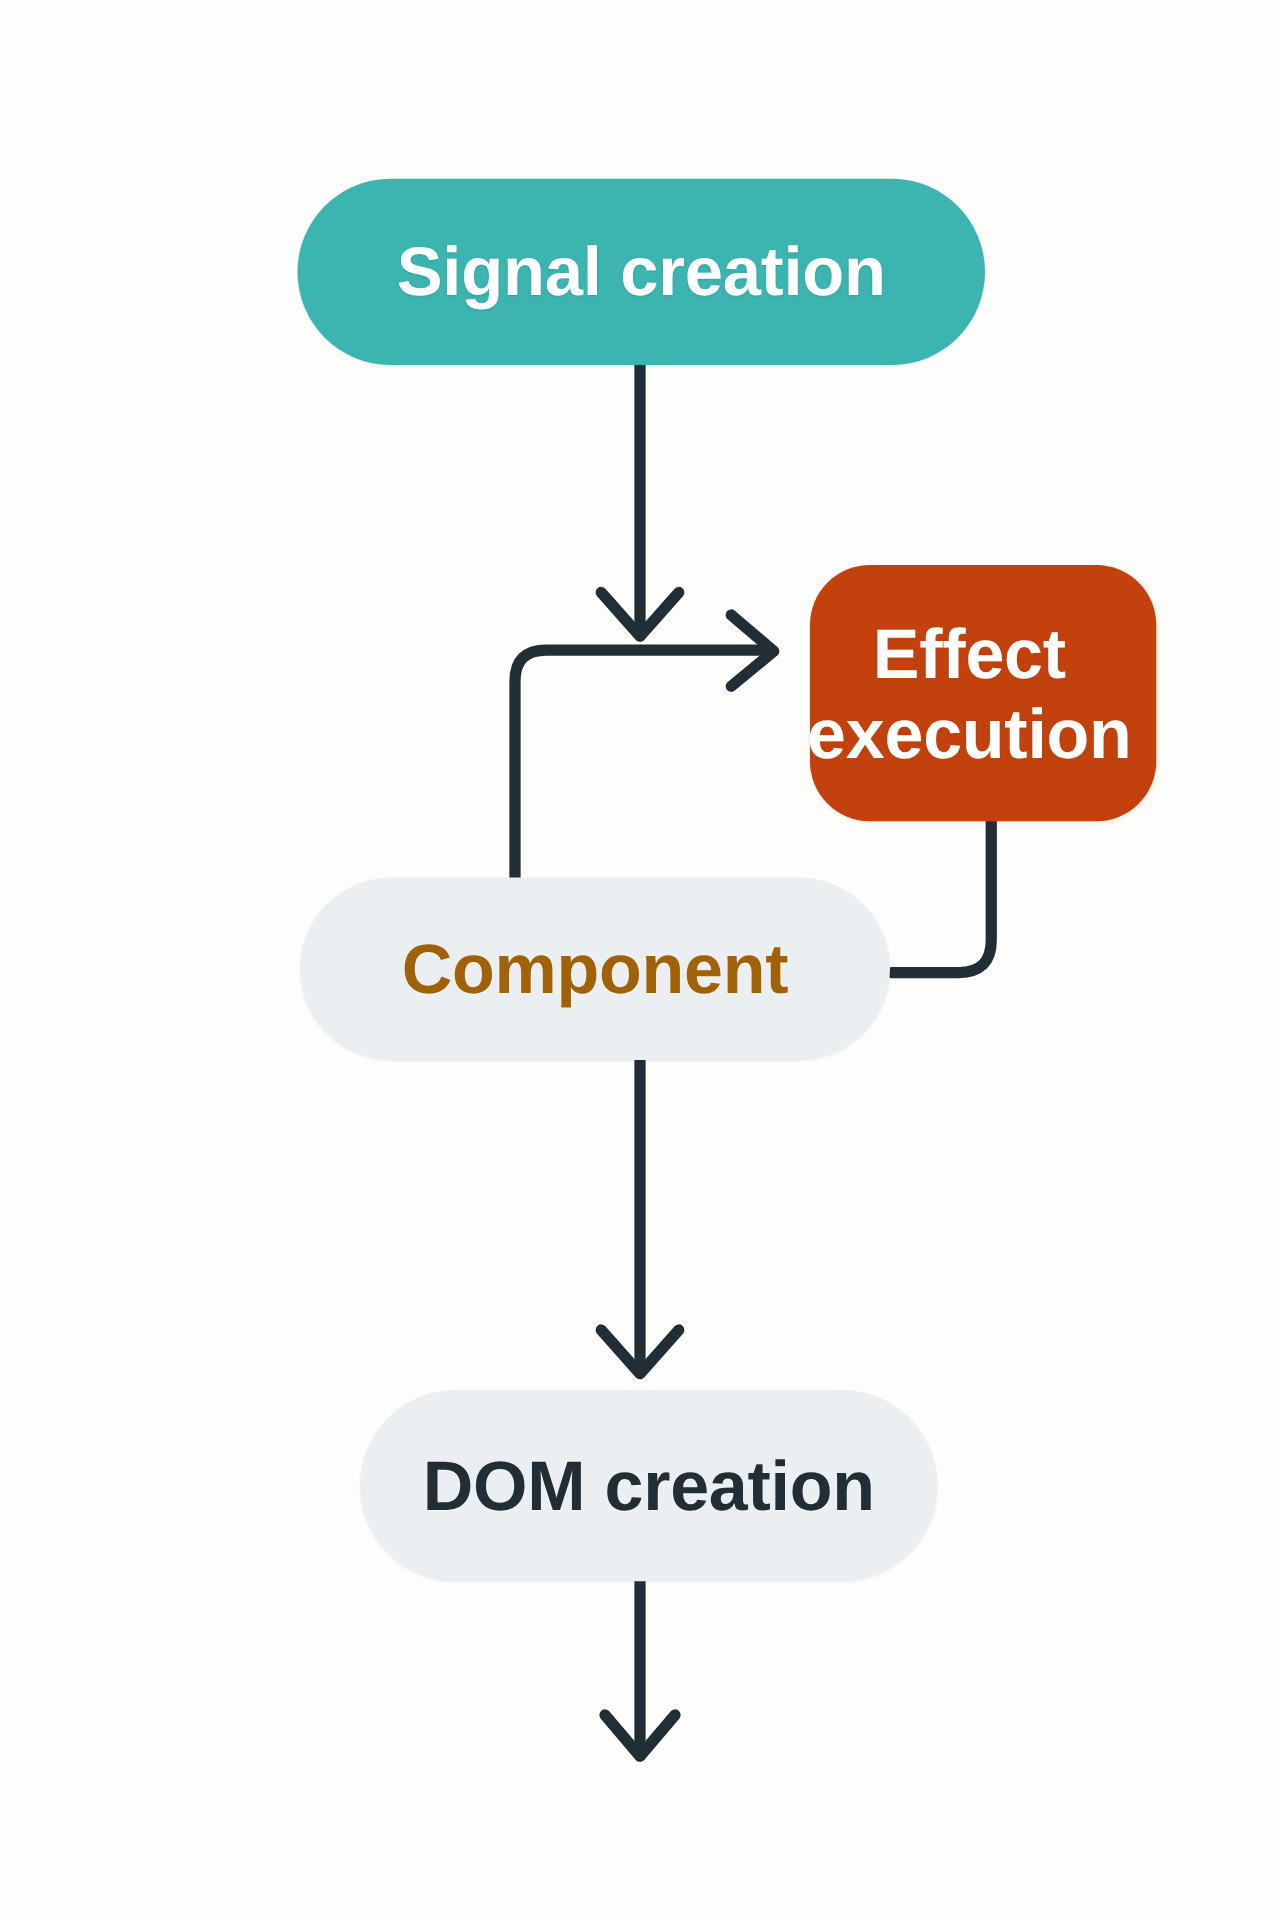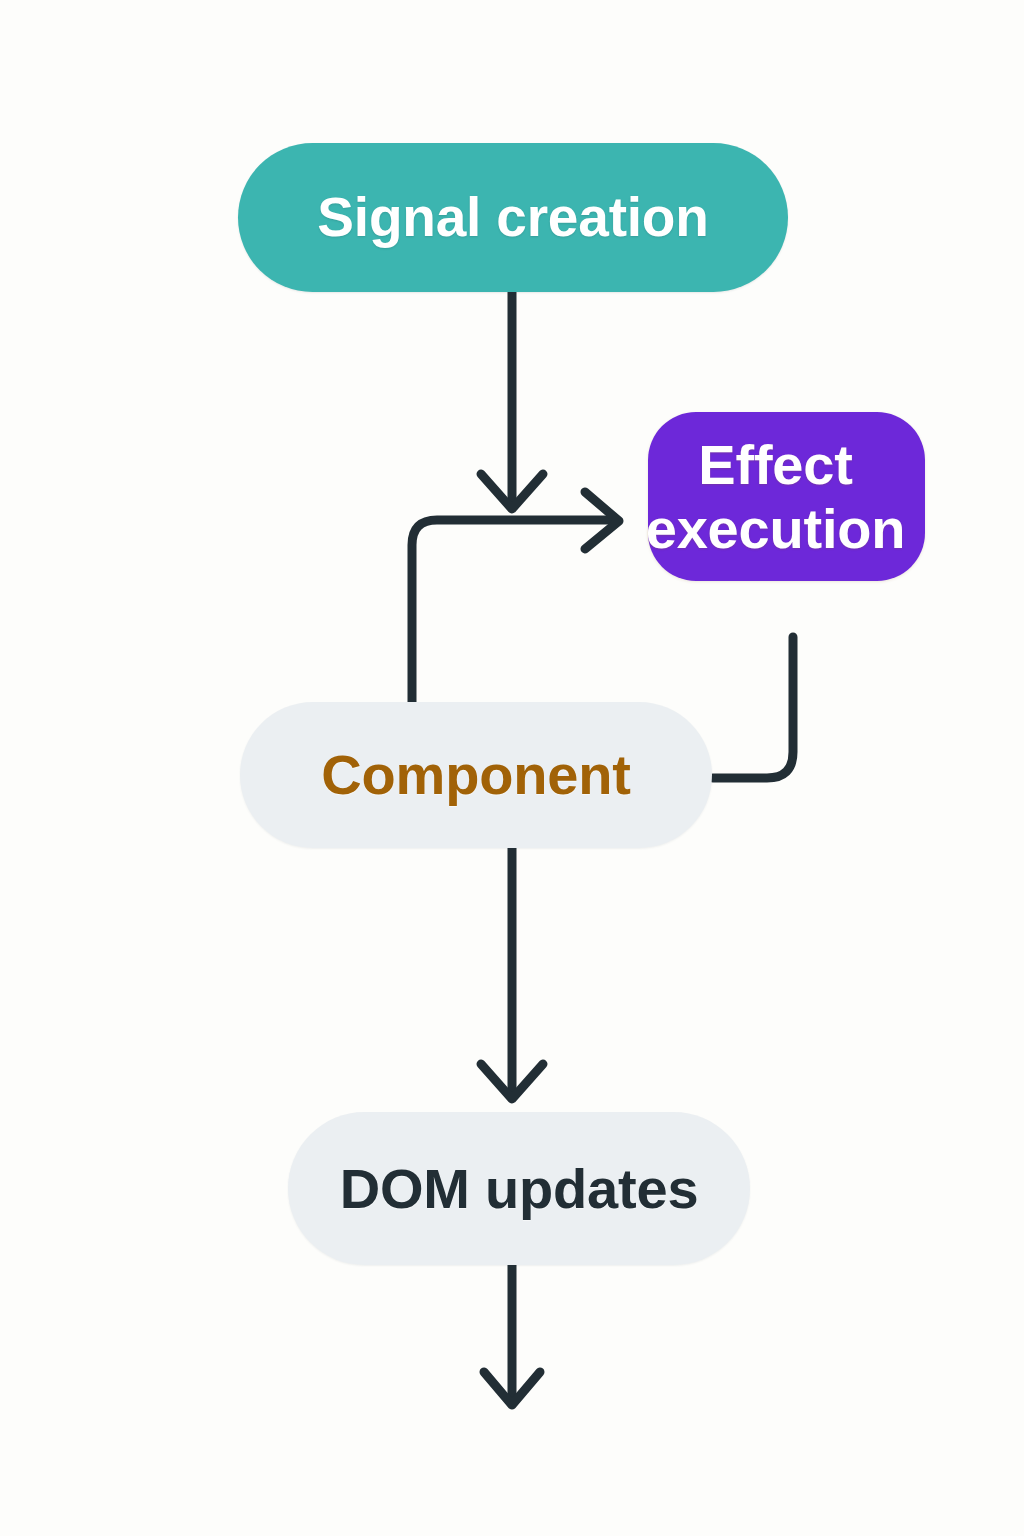--- a/index.html
+++ b/index.html
@@ -59,24 +59,24 @@
   #node-signal-creation .node-label {
     color: #ffffff;
     font-size: 55px;
     font-weight: 700;
     text-shadow: 0 1px 2px rgba(30, 60, 60, 0.18);
   }
 
   
   #node-effect-execution {
     left: 648px;
-    top: 412px;
+    top: 452px;
     width: 277px;
-    height: 169px;
-    background: #6d28d9;
+    height: 205px;
+    background: #c2410c;
     border-radius: 48px;
     box-shadow: 0 1px 3px rgba(120, 80, 20, 0.13);
   }
   #node-effect-execution .node-label {
     color: #ffffff;
     font-size: 56px;
     font-weight: 700;
     line-height: 1.14;
     text-shadow: 0 1px 2px rgba(140, 85, 15, 0.22);
     width: 320px;
@@ -171,16 +171,16 @@
   <div class="node" id="node-effect-execution">
     <span class="node-label">Effect
 execution</span>
   </div>
 
   <div class="node" id="node-component">
     <span class="node-label">Component</span>
   </div>
 
   <div class="node" id="node-dom-updates">
-    <span class="node-label">DOM updates</span>
+    <span class="node-label">DOM creation</span>
   </div>
 
 </div>
 
 </body></html>

